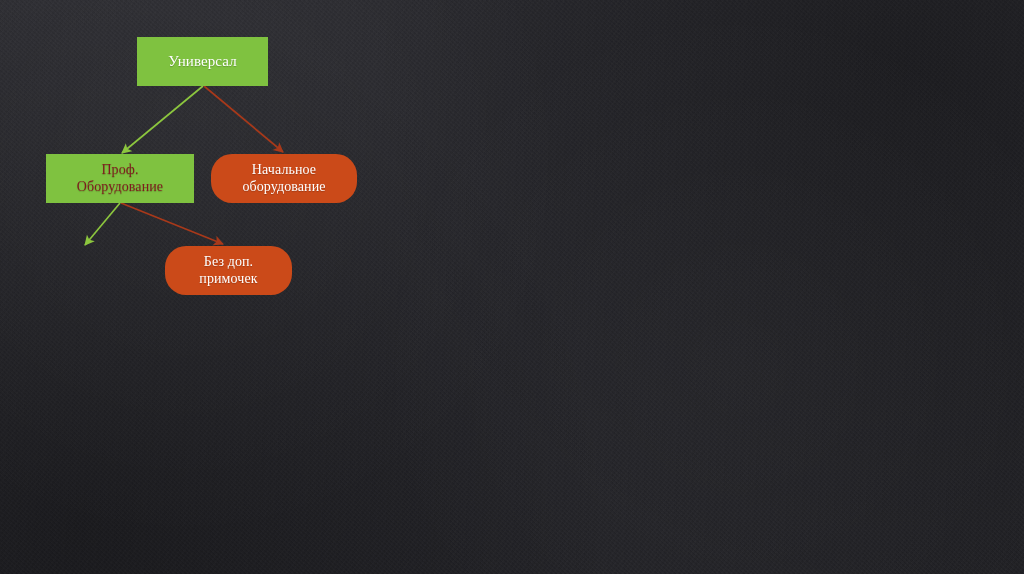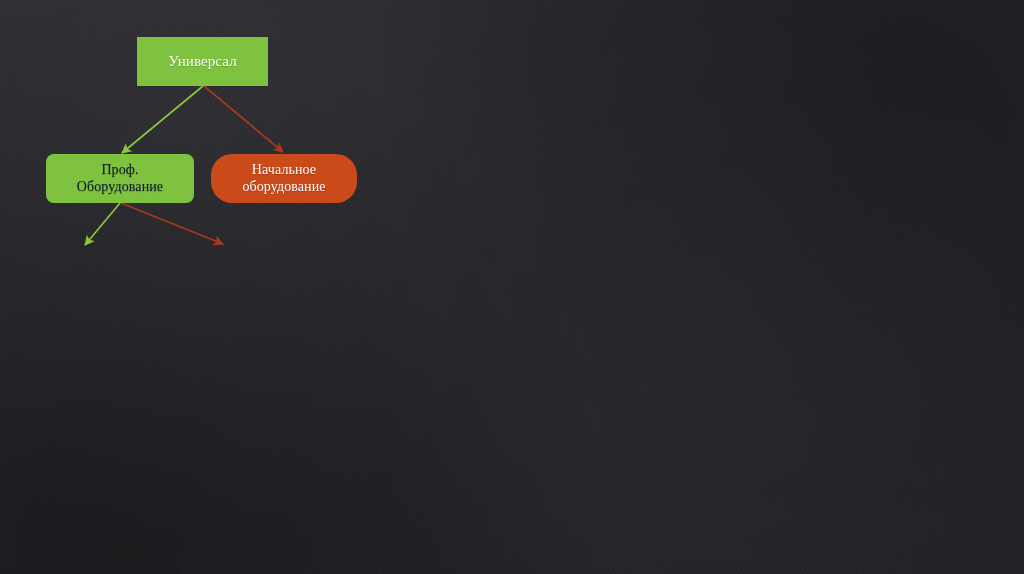--- a/index.html
+++ b/index.html
@@ -67,25 +67,29 @@
       <line stroke-width="1.7" marker-end="url(#arrow-orange)" x1="204" y1="86" x2="283" y2="152" stroke="#a8391a"></line>
       <line stroke-width="1.7" marker-end="url(#arrow-green)" x1="120" y1="203" x2="85" y2="245" stroke="#8cc63e"></line>
       <line stroke-width="1.7" marker-end="url(#arrow-orange)" x1="121" y1="203" x2="223" y2="244" stroke="#a8391a"></line>
     </g>
   </svg>
 
   <div class="node node-green" style="left: 137px; top: 37px; width: 131px; height: 49px; font-size: 15px; background: rgb(127, 194, 64); color: rgb(255, 255, 255);">
     <span>Универсал</span>
   </div>
 
-  <div class="node node-green" style="left: 46px; top: 154px; width: 148px; height: 49px; font-size: 14px; background: rgb(127, 194, 64); color: #0f172a; border-radius: 8px;">
+  <div class="node node-green" style="left: 46px; top: 154px; width: 148px; height: 49px; font-size: 14px; background: rgb(127, 194, 64); color: #7f1d1d;">
     <span>Проф.
 Оборудование</span>
   </div>
 
   <div class="node node-orange" style="left: 211px; top: 154px; width: 146px; height: 49px; font-size: 14px; background: rgb(203, 74, 25); color: rgb(255, 255, 255);">
     <span>Начальное
 оборудование</span>
   </div>
 
 
+  <div class="node node-orange" style="left: 165px; top: 246px; width: 127px; height: 49px; font-size: 14px; background: rgb(203, 74, 25); color: rgb(255, 255, 255);">
+    <span>Без доп.
+примочек</span>
+  </div>
 
 </div>
 
 </body></html>

